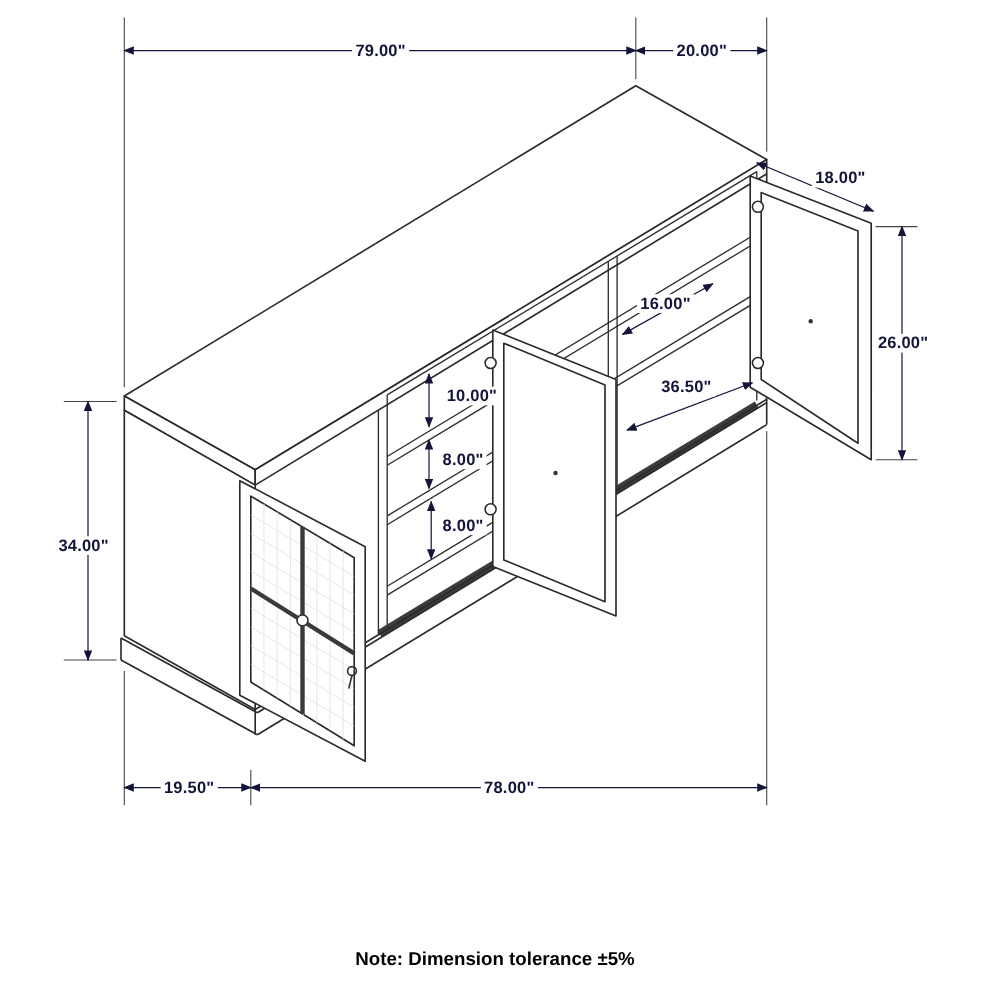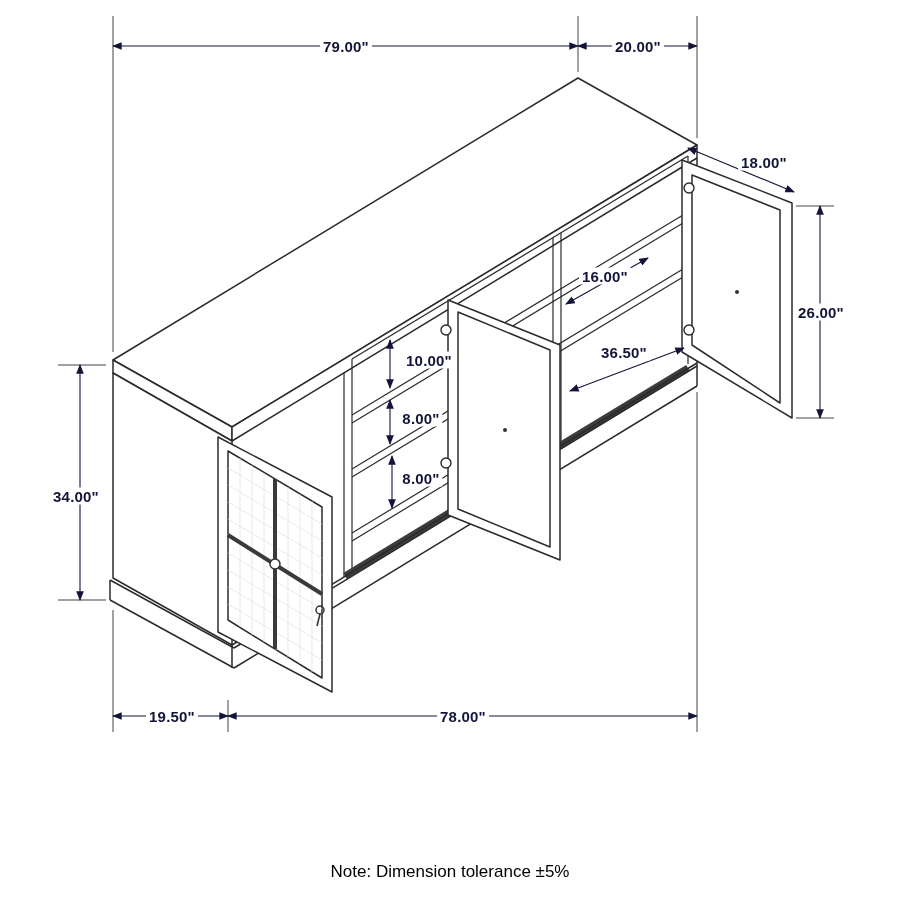--- a/index.html
+++ b/index.html
@@ -9,21 +9,21 @@
   }
   #drawing{position:absolute;left:0;top:0;}
   .dim-label{
     position:absolute;transform:translate(-50%,-50%);
     background:#fff;padding:0 3px;
     font-size:15px;font-weight:bold;color:#14143a;
     white-space:nowrap;letter-spacing:0.2px;
   }
   .note{
     position:absolute;transform:translate(-50%,-50%);
-    font-size:17px;font-weight:normal;color:#000;white-space:nowrap;
+    font-size:17px;font-weight:bold;color:#000;white-space:nowrap;
   }
 </style>
 </head>
 <body>
 
 <div id="stage">
 
   <svg id="drawing" width="900" height="900" viewBox="0 0 900 900">
     <defs>
       <marker id="arr" viewBox="0 0 10 8" refX="9" refY="4" markerWidth="9" markerHeight="7" orient="auto-start-reverse">

